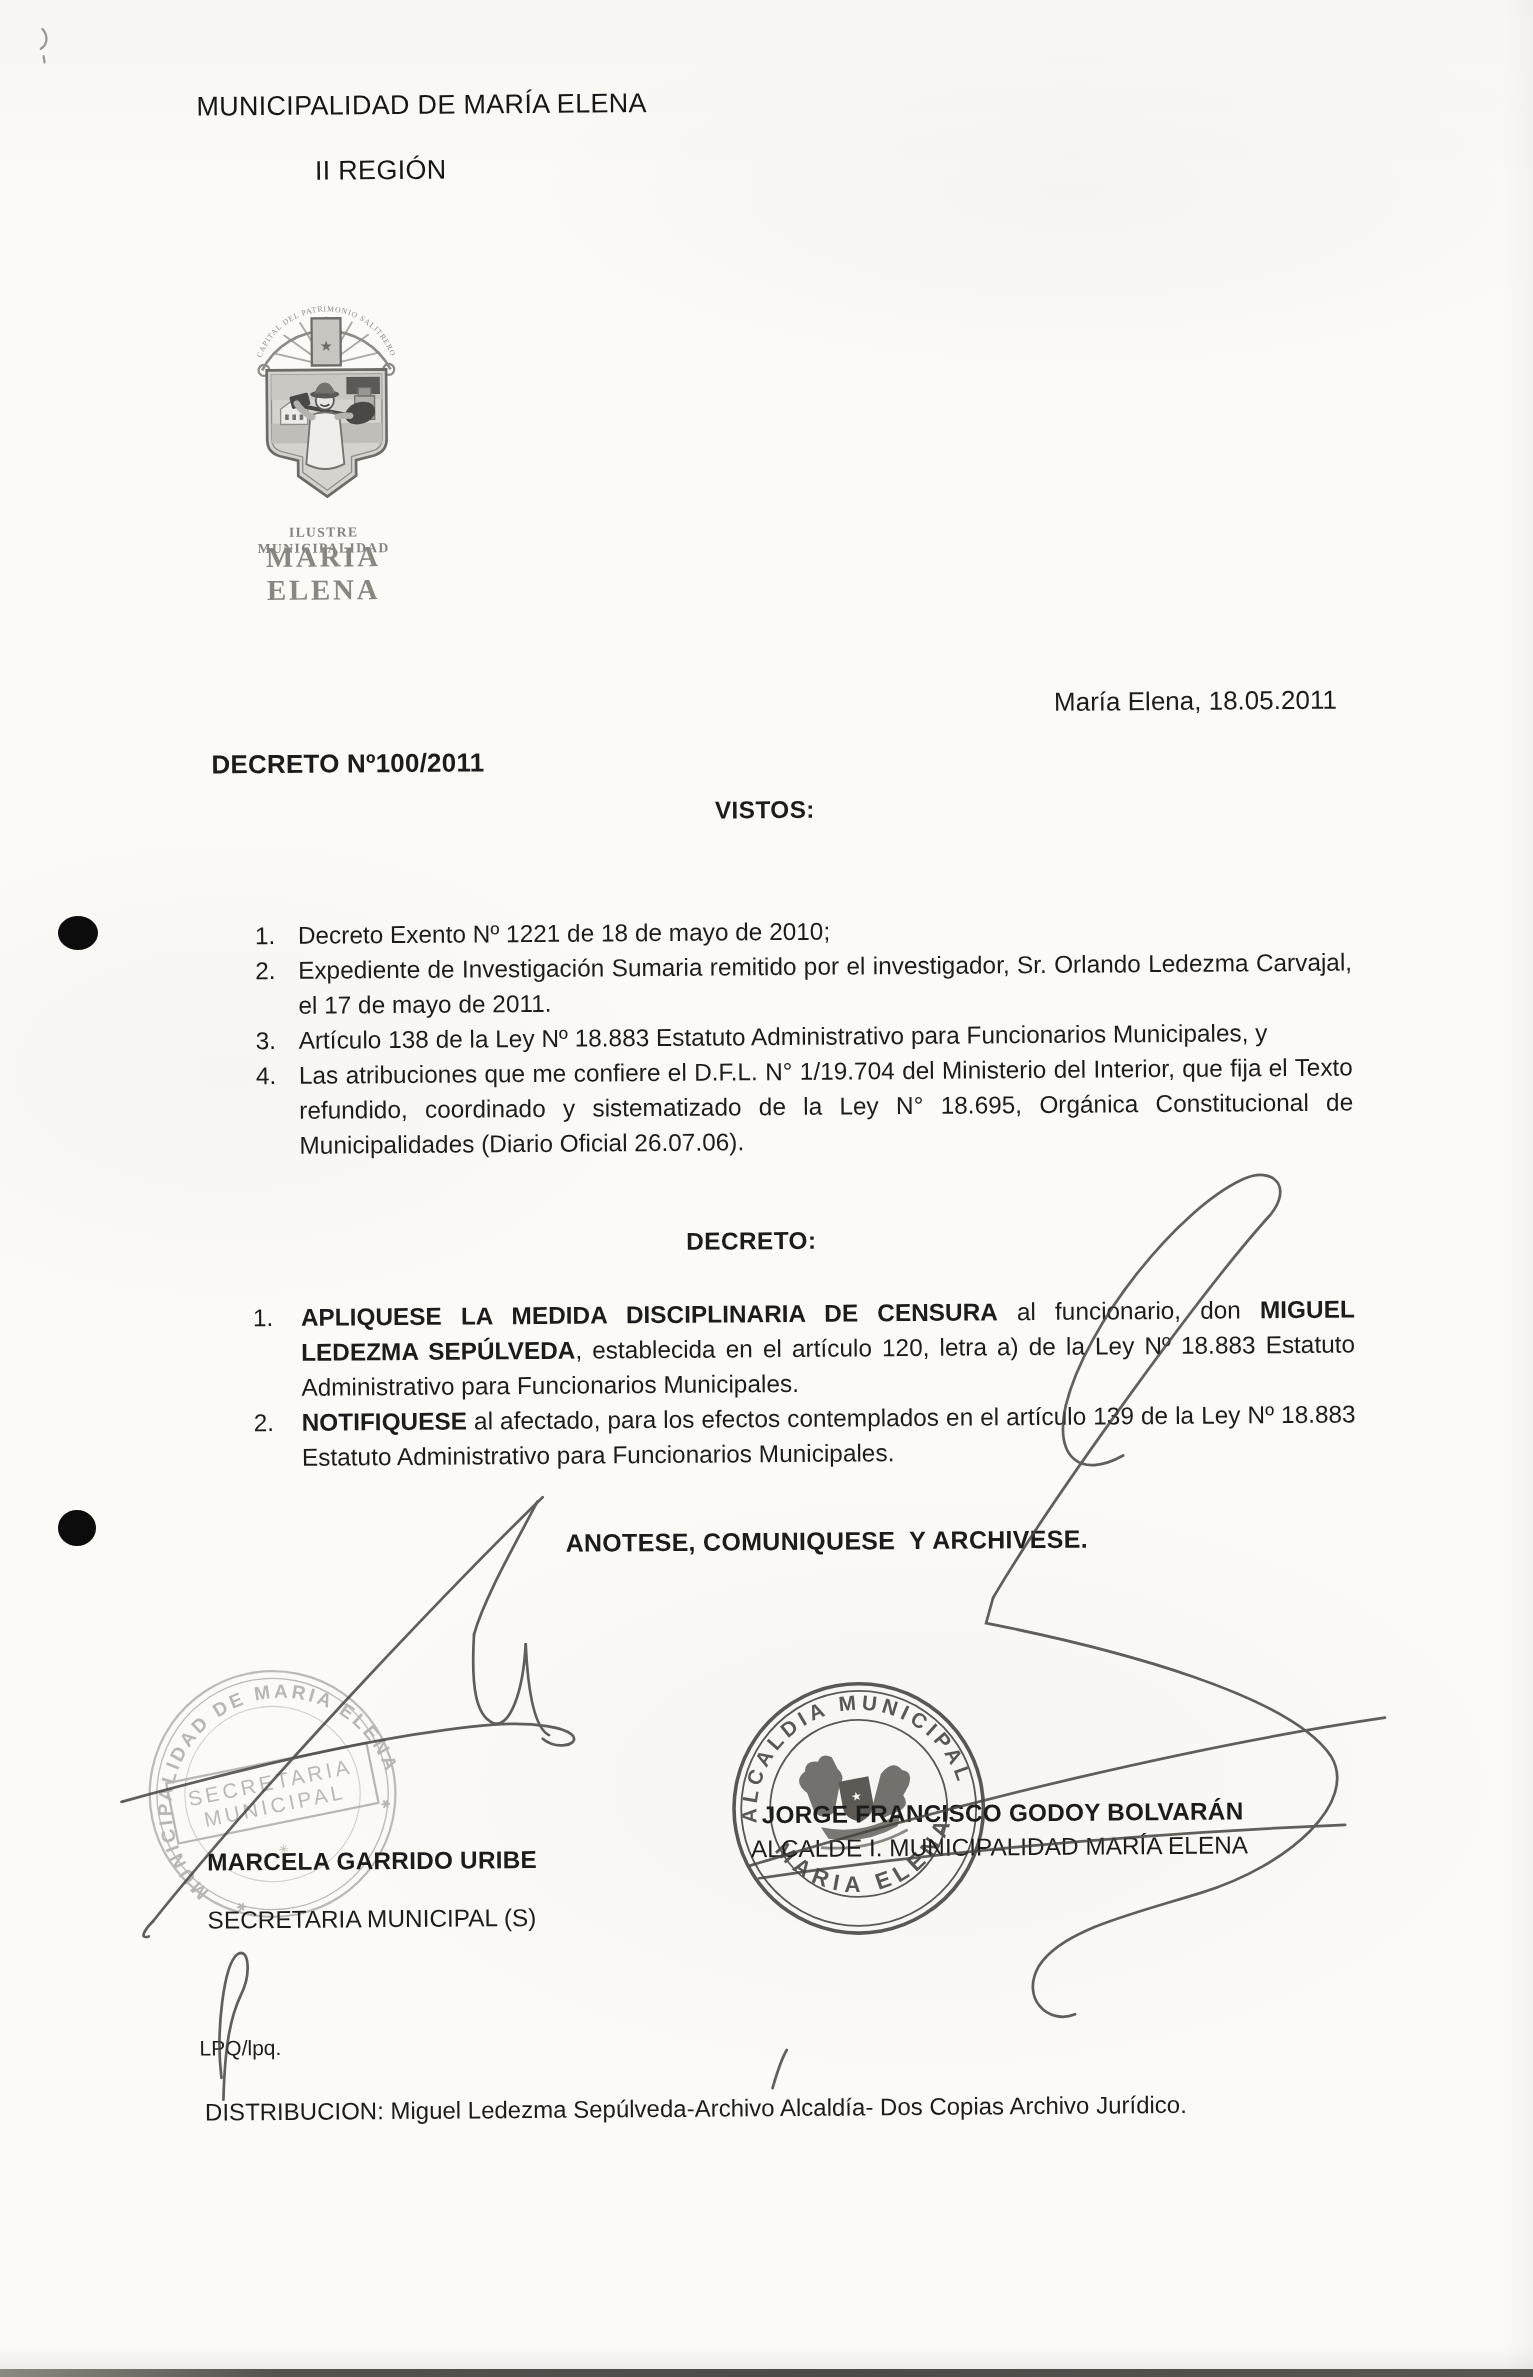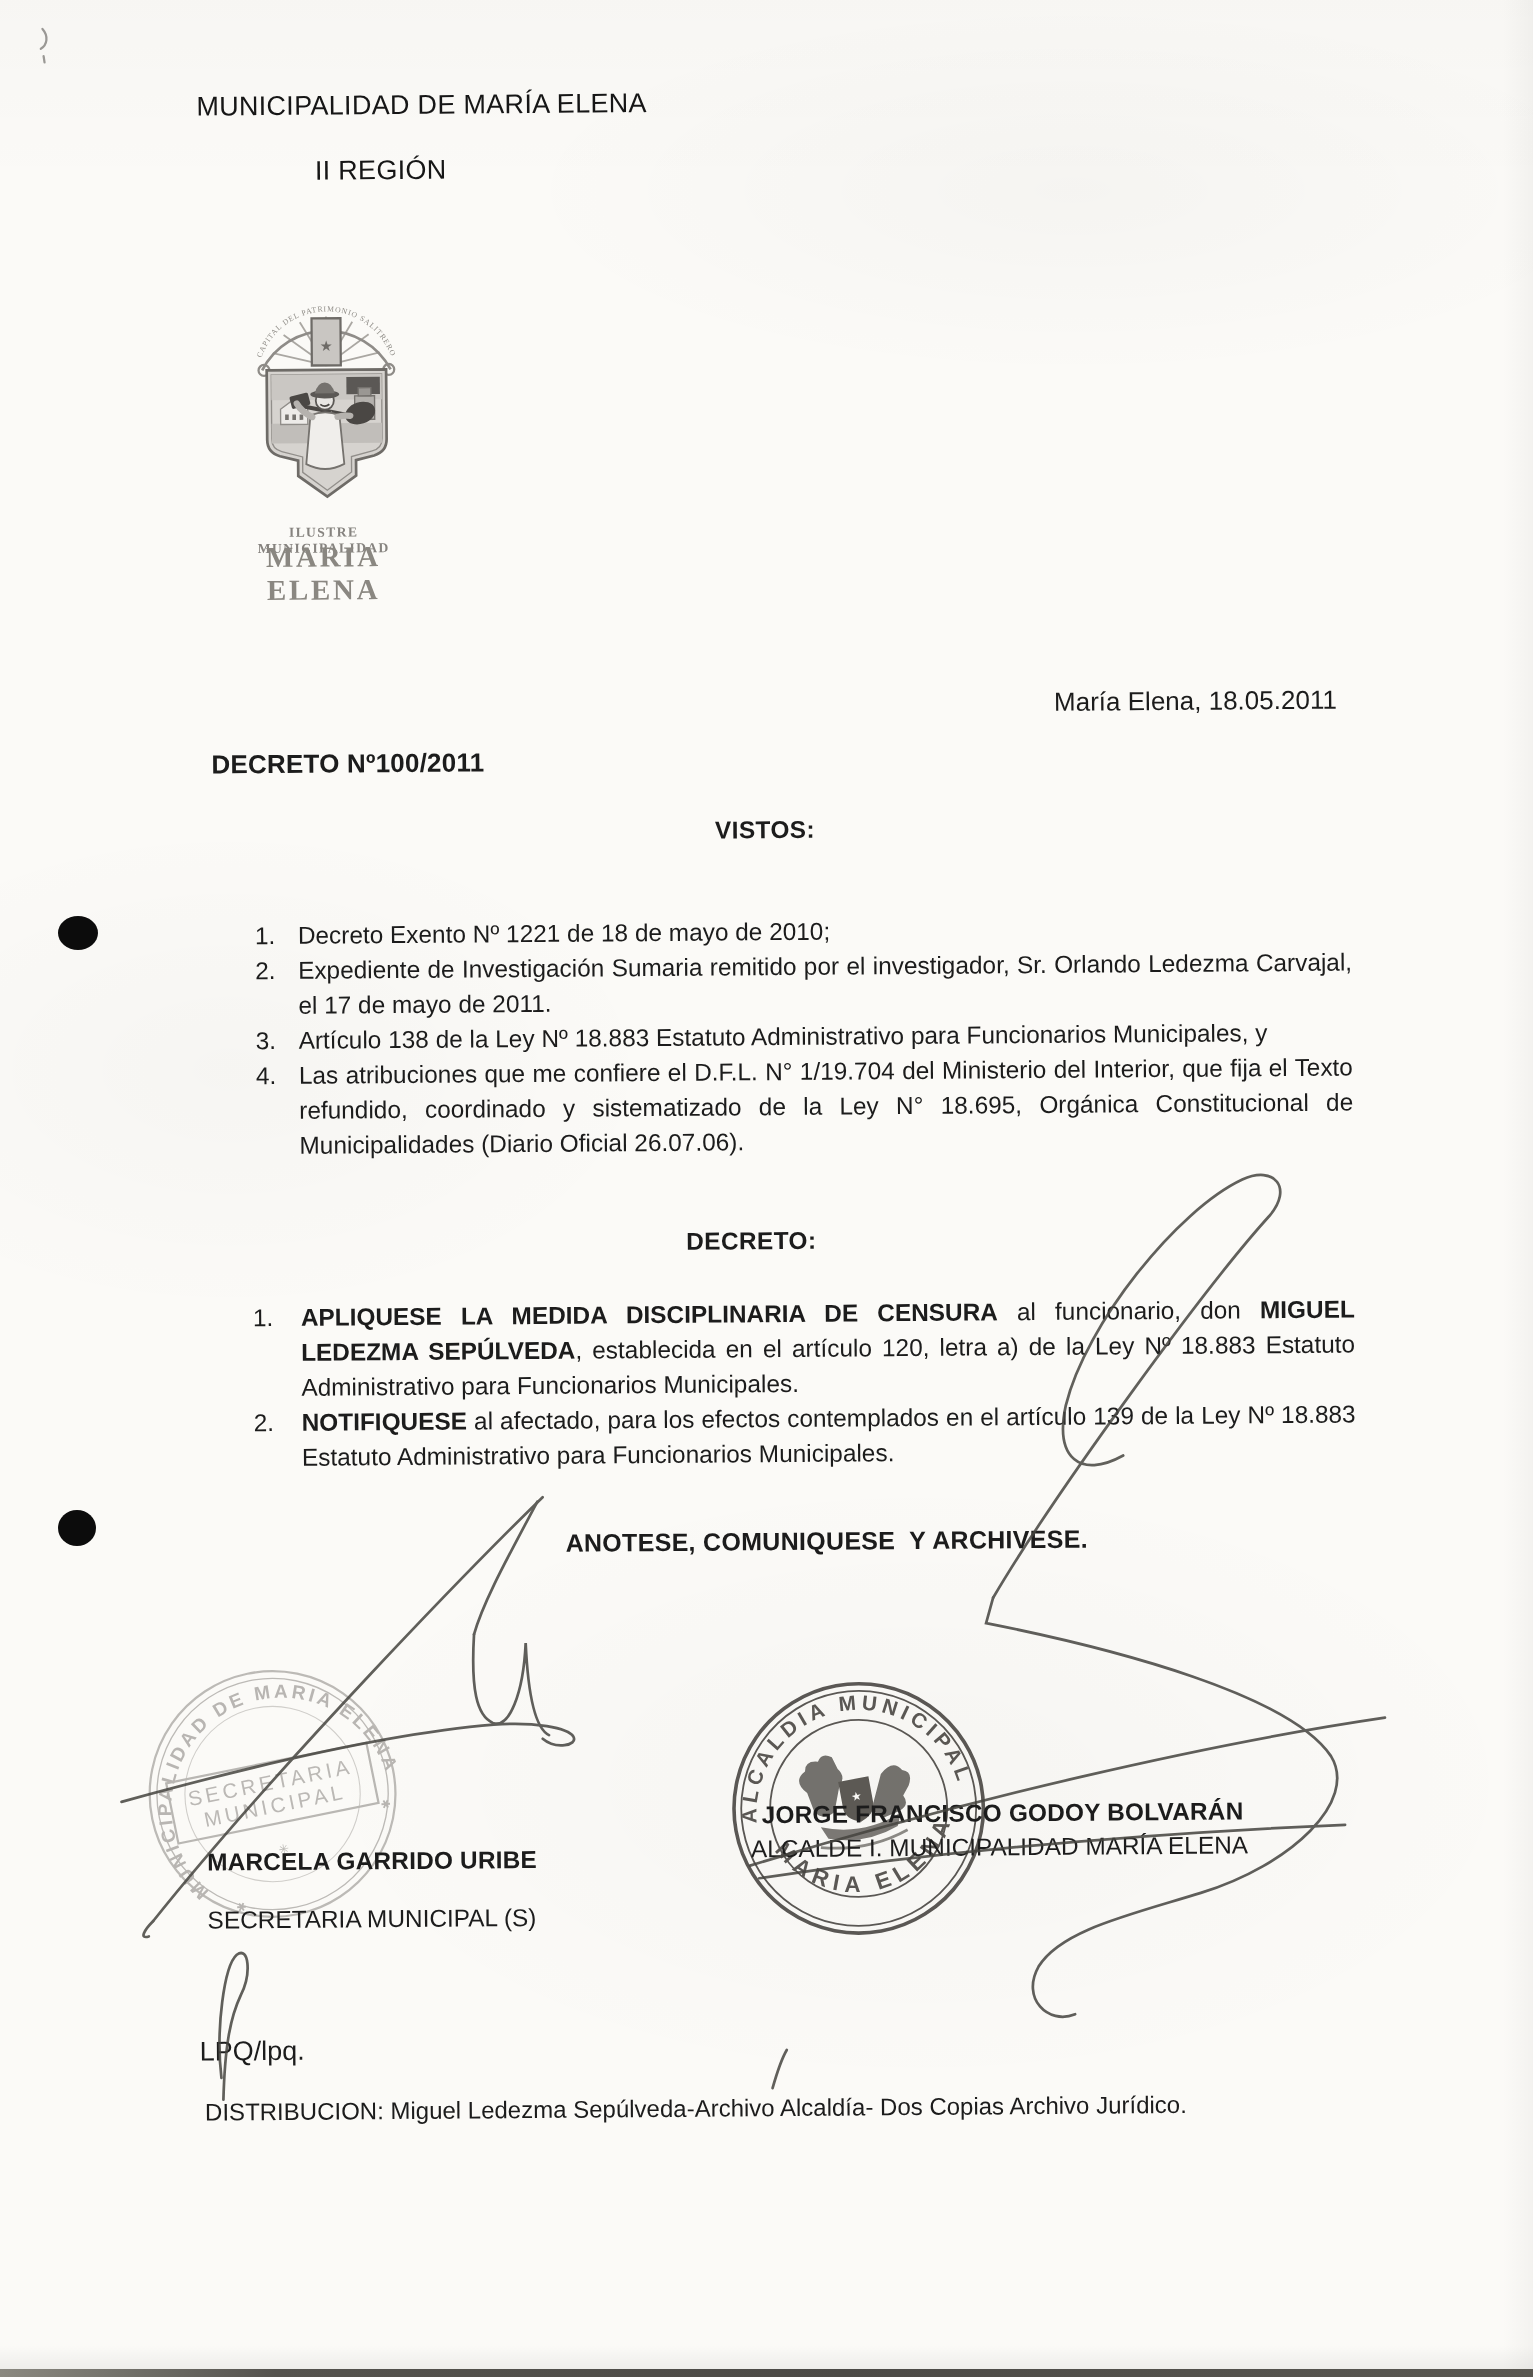--- a/index.html
+++ b/index.html
@@ -25,21 +25,21 @@
   .decnum{font-size:26px;font-weight:bold;letter-spacing:0.2px;}
   .secthead{font-size:24.4px;font-weight:bold;letter-spacing:0.4px;}
   .numlist{list-style:none;margin:0;padding:0;}
   .numlist li{display:flex;align-items:flex-start;}
   .numlist .num{flex:0 0 43px;font-size:24.4px;line-height:35px;}
   .declist .num{flex:0 0 48px;}
   .numlist .txt{flex:1;font-size:24.4px;line-height:35px;text-align:justify;text-align-last:left;}
   .closing{font-size:25px;font-weight:bold;letter-spacing:0.3px;white-space:pre;}
   .sig-name{font-size:24.4px;font-weight:bold;letter-spacing:0.2px;}
   .sig-title{font-size:24.4px;}
-  .footer-line{font-size:27px;}
+  .footer-line{font-size:21px;}
   .dist-line{font-size:24px;}
   .crest-caption1{font-family:"Liberation Serif", serif;font-size:13.6px;letter-spacing:1.4px;color:#86837f;text-align:center;font-variant:small-caps;font-weight:bold;}
   .crest-caption2{font-family:"Liberation Serif", serif;font-size:29px;font-weight:bold;letter-spacing:2.7px;color:#8a8781;text-align:center;}
   .hole{position:absolute;background:#0c0c0c;border-radius:50%;}
   .bottom-edge{position:absolute;left:0;right:0;bottom:0;height:8.1px;background:linear-gradient(90deg,#8a8880 0%,#55534e 18%,#4c4a46 55%,#5a5852 100%);}
   .bottom-shade{position:absolute;left:0;right:0;bottom:8.1px;height:23.5px;background:linear-gradient(180deg,transparent, rgba(0,0,0,0.05));}
   svg text{user-select:none;}
 </style>
 </head>
 <body>
@@ -106,21 +106,21 @@
       <path d="M 79 153 Q 67 147 62 138" fill="none" stroke="#b5b2ae" stroke-width="7" stroke-linecap="round"></path>
       <path d="M 107 153 Q 115 151 121 152" fill="none" stroke="#b5b2ae" stroke-width="7" stroke-linecap="round"></path>
     </g>
   </svg>
   <div class="abs crest-caption1" style="left:226px;top:525px;width:204px;">ILUSTRE MUNICIPALIDAD</div>
   <div class="abs crest-caption2" style="left:210px;top:541px;width:235px;">MARIA ELENA</div>
 
   <div class="abs dateline" style="left:1057px;top:693px;">María Elena, 18.05.2011</div>
   <div class="abs decnum" style="left:214px;top:749px;">DECRETO Nº100/2011</div>
 
-  <div class="abs secthead" style="left:717px;top:820px;text-align:right;">VISTOS:</div>
+  <div class="abs secthead" style="left:717px;top:800px;text-align:right;">VISTOS:</div>
   <ol class="abs numlist" style="left:256px;top:918px;width:1097px;">
     <li>
       <span class="num">1.</span>
       <span class="txt">Decreto Exento Nº 1221 de 18 de mayo de 2010;</span>
     </li>
     <li>
       <span class="num">2.</span>
       <span class="txt">Expediente de Investigación Sumaria remitido por el investigador, Sr. Orlando Ledezma Carvajal, el 17 de mayo de 2011.</span>
     </li>
     <li>

